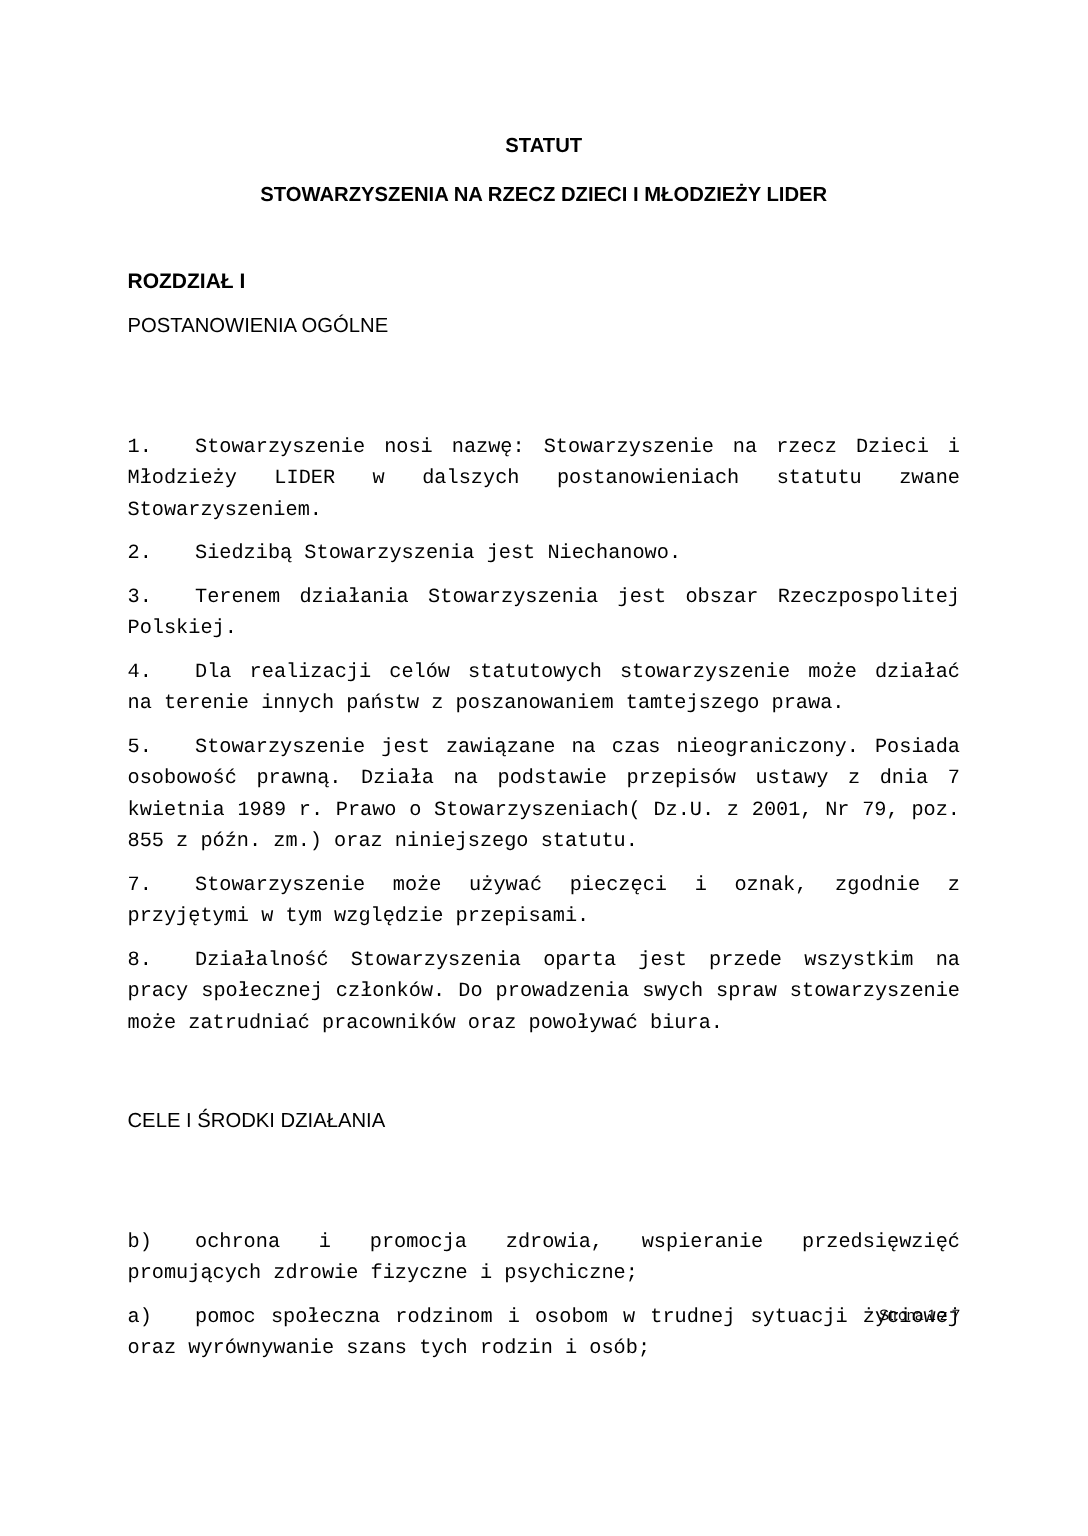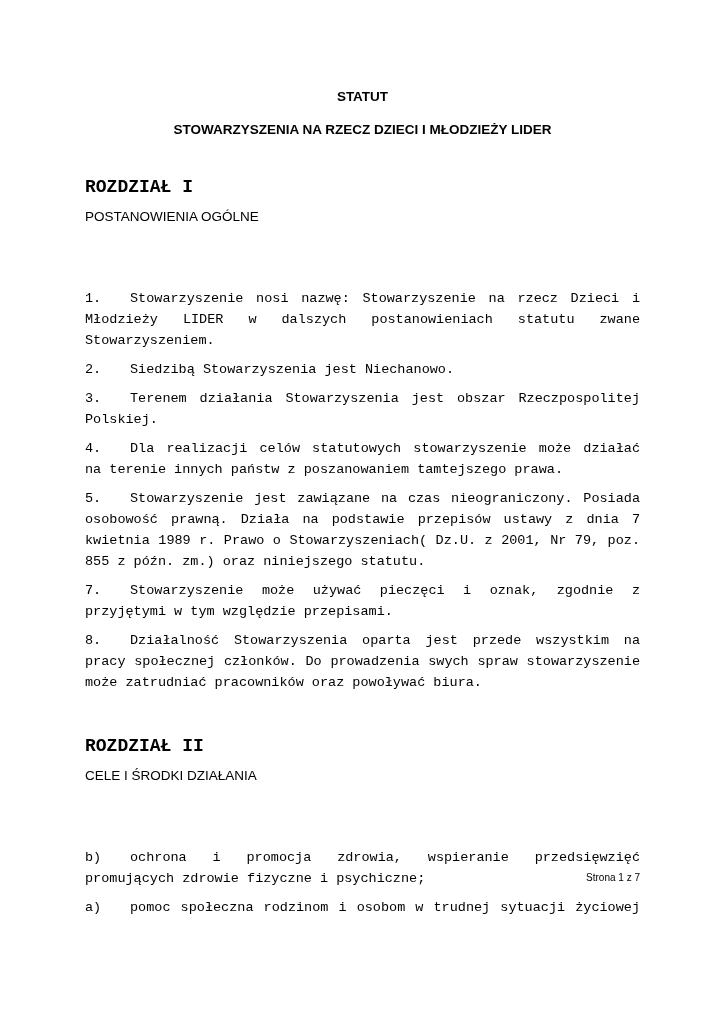--- a/index.html
+++ b/index.html
@@ -27,24 +27,23 @@
   }
   .doc-subtitle {
     text-align: center;
     font-weight: bold;
     font-size: 13.5px;
     line-height: 21px;
     margin-bottom: 37px;
   }
   .chapter-heading {
     font-weight: bold;
-    font-size: 18px;
+    font-size: 14px;
     line-height: 21px;
     margin-bottom: 8px;
-    font-family: Liberation Mono, monospace;
   }
   .chapter-subheading {
     font-weight: normal;
     font-size: 13.5px;
     line-height: 21px;
     margin-bottom: 61px;
   }
   .para {
     font-size: 13.5px;
     line-height: 21px;
@@ -84,21 +83,20 @@
     <p class="para"><span class="num">3.</span><span>Terenem działania Stowarzyszenia jest obszar Rzeczpospolitej Polskiej.</span></p>
     <p class="para"><span class="num">4.</span><span>Dla realizacji celów statutowych stowarzyszenie może działać na terenie innych państw z poszanowaniem tamtejszego prawa.</span></p>
     <p class="para"><span class="num">5.</span><span>Stowarzyszenie jest zawiązane na czas nieograniczony. Posiada osobowość prawną. Działa na podstawie przepisów ustawy z dnia 7 kwietnia 1989 r. Prawo o Stowarzyszeniach( Dz.U. z 2001, Nr 79, poz. 855 z późn. zm.) oraz niniejszego statutu.</span></p>
     <p class="para"><span class="num">7.</span><span>Stowarzyszenie może używać pieczęci i oznak, zgodnie z przyjętymi w tym względzie przepisami.</span></p>
     <p class="para"><span class="num">8.</span><span>Działalność Stowarzyszenia oparta jest przede wszystkim na pracy społecznej członków. Do prowadzenia swych spraw stowarzyszenie może zatrudniać pracowników oraz powoływać biura.</span></p>
   </div>
 
   <div class="section-break"></div>
 
   <div>
-    <div class="chapter-heading">ROZDZIAŁ II</div>
     <div class="chapter-subheading">CELE I ŚRODKI DZIAŁANIA</div>
 
     <p class="para"><span class="num">b)</span><span>ochrona i promocja zdrowia, wspieranie przedsięwzięć promujących zdrowie fizyczne i psychiczne;</span></p>
     <p class="para"><span class="num">a)</span><span>pomoc społeczna rodzinom i osobom w trudnej sytuacji życiowej oraz wyrównywanie szans tych rodzin i osób;</span></p>
   </div>
 
   <div class="footer">Strona 1 z 7</div>
 
 </div>
 

